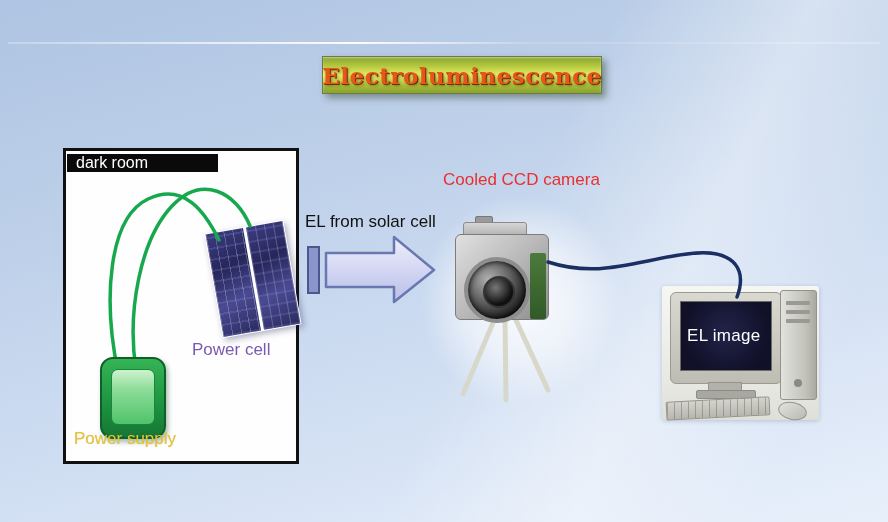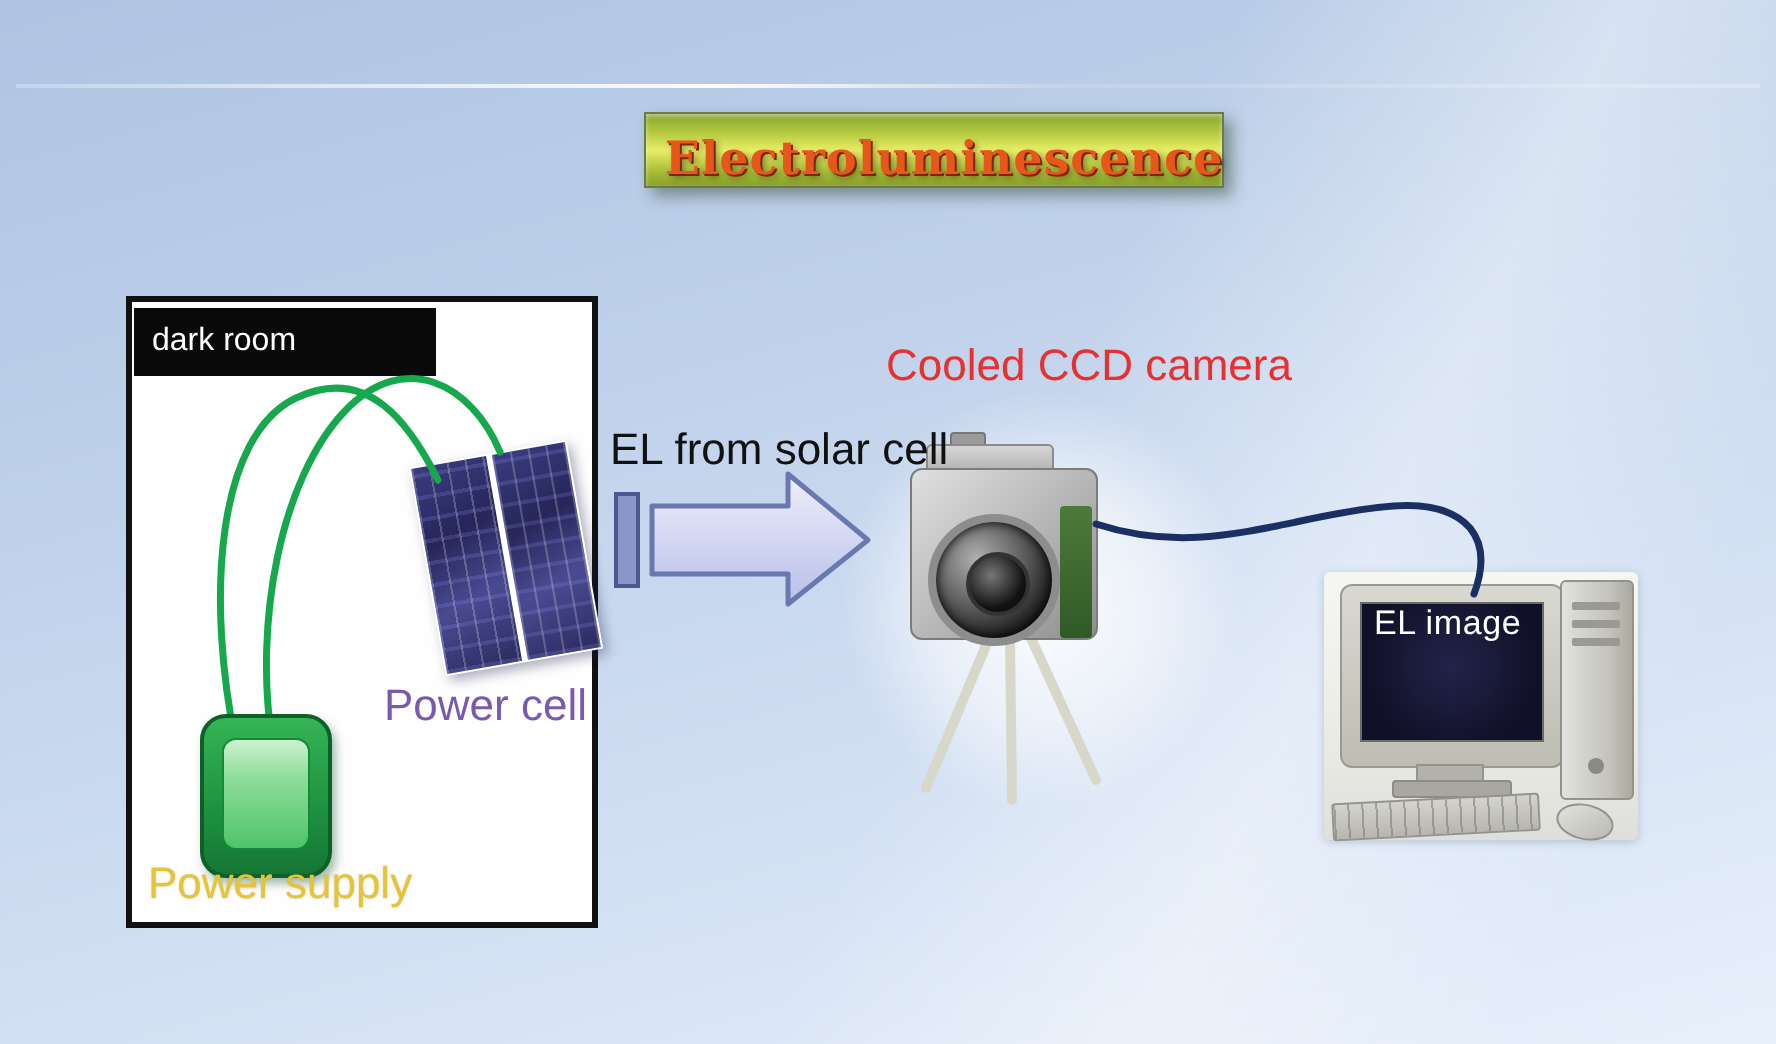--- a/index.html
+++ b/index.html
@@ -19,54 +19,53 @@
   .top-rule{
     position:absolute;left:8px;right:8px;top:42px;height:2px;
     background:linear-gradient(90deg,rgba(255,255,255,0.25),rgba(255,255,255,0.95) 40%,rgba(200,210,230,0.9) 60%,rgba(255,255,255,0.25));
   }
   
   .title-box{
     position:absolute;left:322px;top:56px;width:278px;height:36px;
     background:linear-gradient(180deg,#86a52e 0%,#b9cc42 28%,#e7ee66 50%,#acbf3a 78%,#87a12b 100%);
     border:1px solid #6c7a4a;
     box-shadow:4px 4px 7px rgba(40,60,30,0.45), inset 0 1px 2px rgba(255,255,255,0.5);
-    display:flex;align-items:flex-end;justify-content:center;
+    display:flex;align-items:center;justify-content:center;
     z-index:5;
-    padding-left:10px;
   }
   .title-text{
     font-family:"DejaVu Serif",serif;
     font-weight:bold;font-size:23px;letter-spacing:0.5px;
     color:#e8571a;
     text-shadow:1px 1px 0 #7a2808, 2px 2px 3px rgba(0,0,0,0.35);
   }
   
   .dark-room{
     position:absolute;left:63px;top:148px;width:230px;height:310px;
     background:#fefefe;border:3px solid #111;z-index:2;
   }
   .dark-room-header{
-    position:absolute;left:1px;top:3px;width:142px;height:34px;
+    position:absolute;left:1px;top:3px;width:142px;height:18px;
     background:#0a0a0a;color:#fff;font-size:16px;
     display:flex;align-items:center;padding-left:9px;
   }
   .solar-cell{
     position:absolute;left:213px;top:226px;width:80px;height:106px;
     transform:rotate(-10deg);z-index:2;
     background:#fff;display:flex;gap:3px;padding:1px;box-sizing:border-box;
     box-shadow:2px 3px 6px rgba(30,30,80,0.35);
   }
   .solar-panel{
     flex:1;
     background:
       repeating-linear-gradient(90deg,rgba(255,255,255,0.22) 0 1px,transparent 1px 9px),
       repeating-linear-gradient(0deg,rgba(150,160,255,0.18) 0 2px,transparent 2px 11px),
       linear-gradient(160deg,#3c3c80 0%,#26265a 35%,#4a4a92 65%,#2b2b60 100%);
   }
-  .label{position:absolute;font-size:22px;z-index:6;white-space:nowrap;}
+  .label{position:absolute;font-size:17px;z-index:6;white-space:nowrap;}
   .solar-cell-label{left:192px;top:340px;color:#7a5ab0;}
   .power-supply-label{left:74px;top:429px;color:#e6c437;font-weight:500;text-shadow:0 0 1px rgba(120,90,0,0.3);}
   .el-arrow-label{left:305px;top:212px;color:#111;}
   .camera-label{left:443px;top:170px;color:#e83030;}
   .power-supply{
     position:absolute;left:100px;top:357px;width:62px;height:78px;z-index:4;
     background:linear-gradient(180deg,#35b455 0%,#1e9140 60%,#157634 100%);
     border:2px solid #0d6128;border-radius:13px;
     box-shadow:2px 3px 5px rgba(0,60,20,0.35);
   }
@@ -120,21 +119,21 @@
   }
   .monitor{
     position:absolute;left:8px;top:6px;width:110px;height:90px;
     background:linear-gradient(180deg,#d9d9d1,#bdbdb4);
     border:1px solid #9a9a92;border-radius:6px;
   }
   .monitor-screen{
     position:absolute;left:9px;top:8px;right:9px;bottom:12px;
     background:radial-gradient(circle at 50% 45%,#23234a 0%,#101028 75%);
     border:1px solid #6a6a66;
-    display:flex;justify-content:flex-start;padding-left:6px;
+    display:flex;align-items:center;justify-content:flex-start;padding-left:6px;
   }
   .screen-text{color:#ffffff;font-size:17px;letter-spacing:0.3px;}
   .monitor-neck{position:absolute;left:46px;top:96px;width:32px;height:9px;background:#b2b2aa;border:1px solid #94948c;}
   .monitor-foot{position:absolute;left:34px;top:104px;width:58px;height:7px;background:#a8a8a0;border:1px solid #8c8c84;border-radius:2px;}
   .tower{
     position:absolute;left:118px;top:4px;width:35px;height:108px;
     background:linear-gradient(90deg,#e2e2de 0%,#c2c2ba 70%,#a9a9a0 100%);
     border:1px solid #93938a;border-radius:3px;
   }
   .tower-slot{position:absolute;left:5px;width:24px;height:4px;background:#9a9a92;border-radius:1px;}

